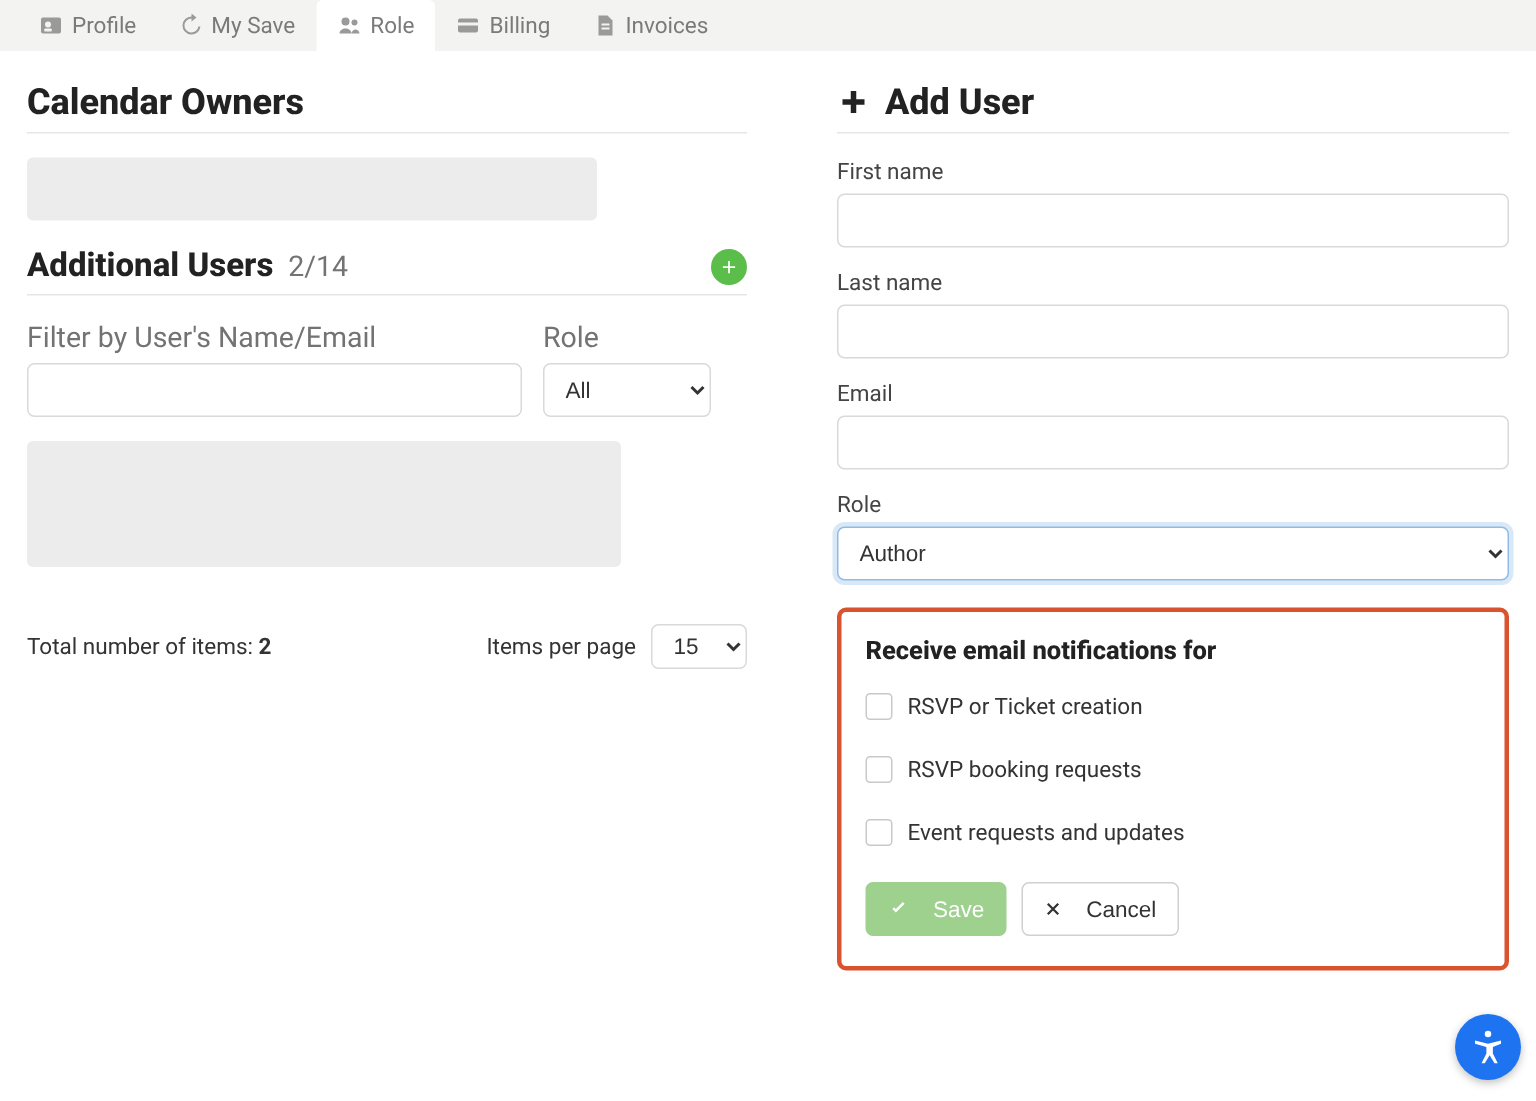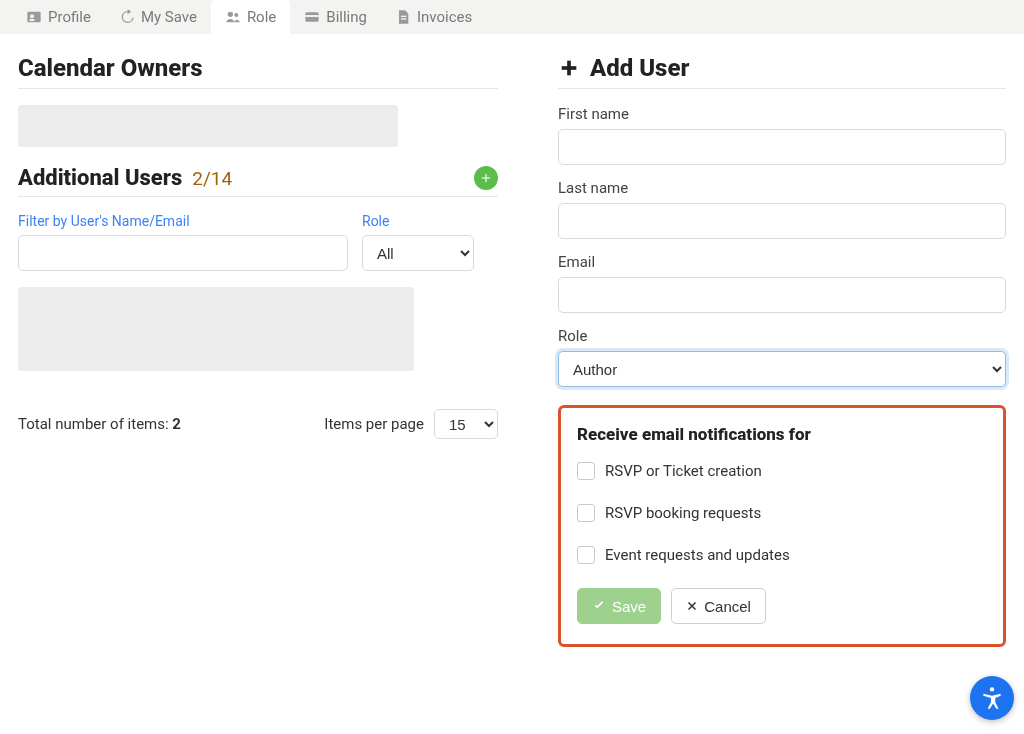--- a/index.html
+++ b/index.html
@@ -69,29 +69,29 @@
     justify-content: space-between;
   }
   .addl-title {
     font-size: 22px;
     font-weight: 800;
     color: #222;
     display: flex;
     align-items: baseline;
     gap: 10px;
   }
-  .addl-count { font-weight: 400; color: #a16207; font-size: 19px; }
+  .addl-count { font-weight: 400; color: #737373; font-size: 19px; }
   .plus-circle {
     width: 24px; height: 24px; border-radius: 50%;
     background: #5bbd4a; display: flex; align-items: center; justify-content: center;
     cursor: pointer;
   }
   .plus-circle svg { width: 14px; height: 14px; fill: #fff; }
   .filters { display: flex; gap: 14px; margin-top: 16px; }
-  .filter-col label { font-size: 14px; color: #3b82f6; display: block; margin-bottom: 6px; }
+  .filter-col label { font-size: 19px; color: #737373; display: block; margin-bottom: 6px; }
   .text-input, .select-input {
     border: 1px solid #d9d9d9;
     border-radius: 5px;
     height: 36px;
     padding: 0 10px;
     font-size: 15px;
     background: #fff;
     color: #333;
   }
   .filter-name .text-input { width: 330px; }
@@ -146,21 +146,21 @@
   }
   .checkbox {
     width: 18px; height: 18px;
     border: 1.5px solid #c9c9c9;
     border-radius: 3px;
     background: #fff;
     cursor: pointer;
   }
   .btn-row { display: flex; gap: 10px; margin-top: 6px; }
   .btn {
-    display: inline-flex; align-items: center; gap: 6px;
+    display: inline-flex; align-items: center; gap: 16px;
     height: 36px; padding: 0 14px;
     border-radius: 5px; font-size: 15px; cursor: pointer;
     border: 1px solid transparent;
   }
   .btn-save { background: #9ed08e; color: #fff; border-color: #9ed08e; }
   .btn-save svg { width: 14px; height: 14px; fill: #fff; }
   .btn-cancel { background: #fff; color: #333; border: 1px solid #d0d0d0; }
   .btn-cancel svg { width: 12px; height: 12px; fill: #333; }
   
   .a11y-badge {

